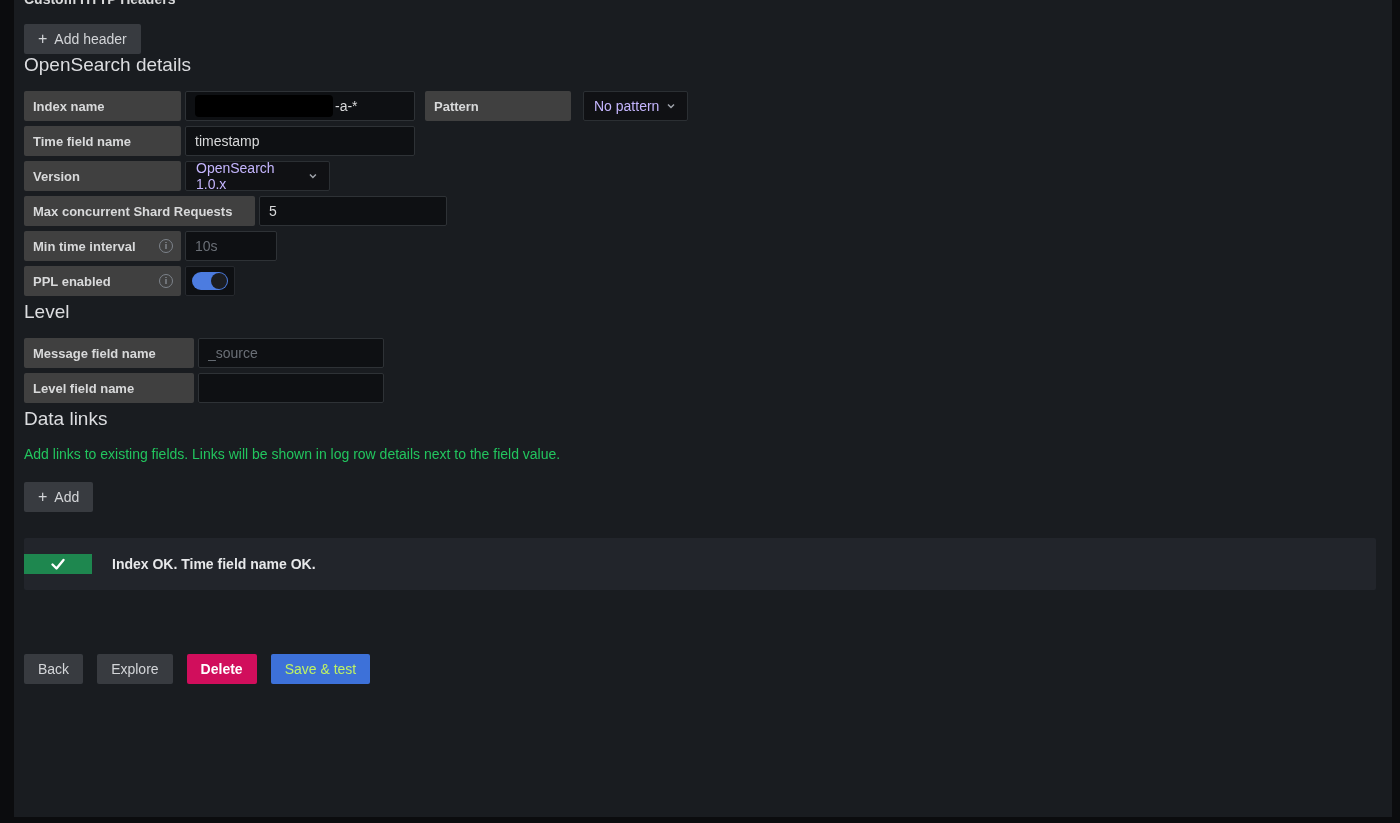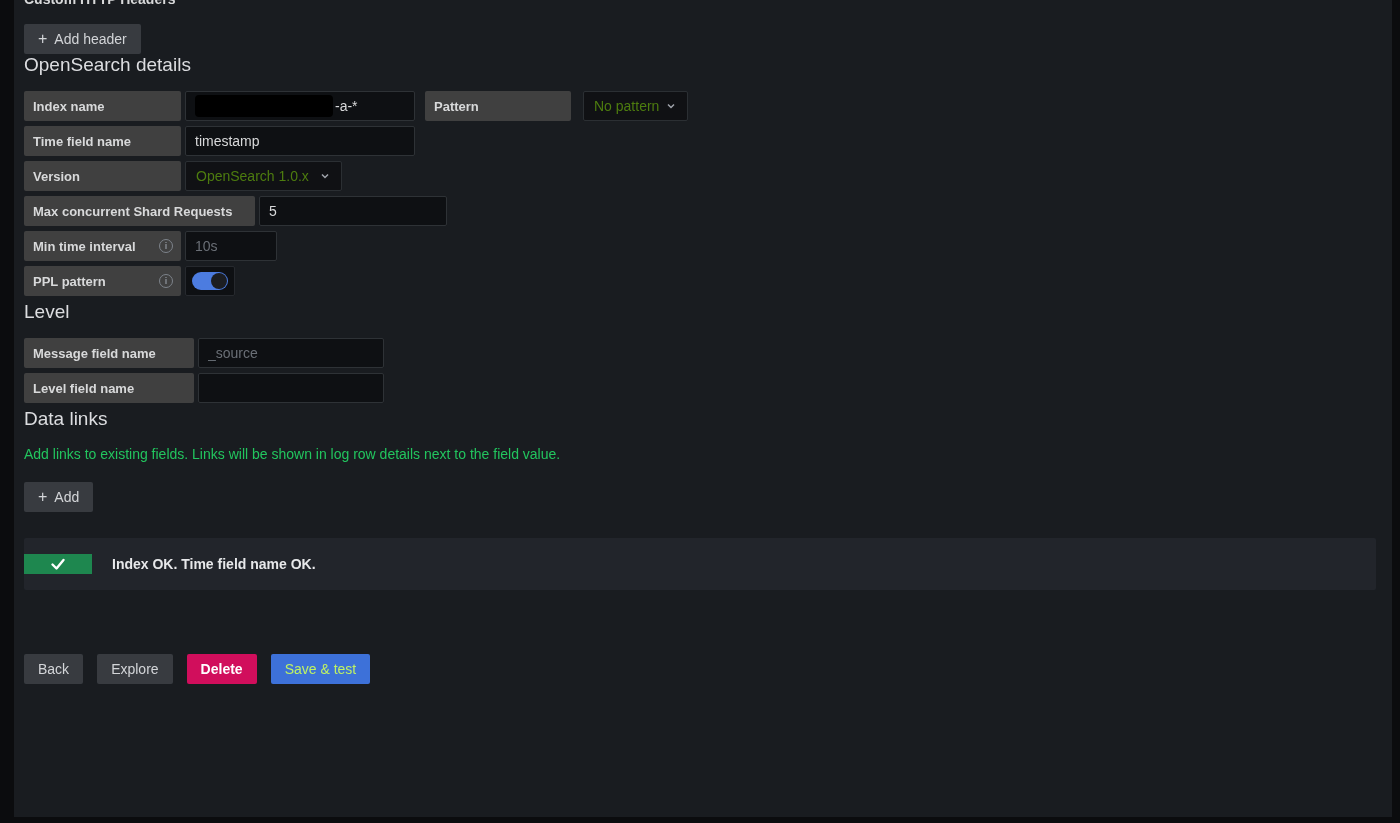--- a/index.html
+++ b/index.html
@@ -69,24 +69,24 @@
   .fake-input { display:flex; align-items:center; }
   .redacted-block {
     width:138px; height:22px; background:#000; border-radius:4px;
     margin-right:2px; flex-shrink:0;
   }
   .fake-input .suffix { color:#d8d9da; font-size:14px; }
 
   .gf-select {
     background:#101114; border:1px solid #2b2f33; border-radius:2px;
     height:30px; display:inline-flex; align-items:center; padding:0 10px;
-    color:#4d7c0f; font-size:14px; cursor:pointer;
+    color:#c4b5fd; font-size:14px; cursor:pointer;
   }
   .sel-pattern { width:105px; margin-left:8px; justify-content:space-between; }
-  .sel-version { width:157px; justify-content:space-between; }
+  .sel-version { width:145px; justify-content:space-between; }
 
   .info-circle {
     width:14px; height:14px; border:1.3px solid #7d838b; border-radius:50%;
     color:#8a9097; font-size:9px; font-weight:700; line-height:1;
     display:inline-flex; align-items:center; justify-content:center; flex-shrink:0;
   }
 
   .switch {
     width:50px; height:30px; background:#0e1013; border:1px solid #26292e;
     border-radius:2px; display:flex; align-items:center; justify-content:center;
@@ -161,21 +161,21 @@
       <div class="form-row">
         <div class="gf-label w157 spread">
           <span>Min time interval</span>
           <span class="info-circle">i</span>
         </div>
         <input class="gf-input in92" placeholder="10s" style="">
       </div>
 
       <div class="form-row">
         <div class="gf-label w157 spread">
-          <span>PPL pattern</span>
+          <span>PPL enabled</span>
           <span class="info-circle">i</span>
         </div>
         <div class="switch">
           <div class="switch-pill">
             <div class="switch-knob"></div>
           </div>
         </div>
       </div>
 
     </div>

